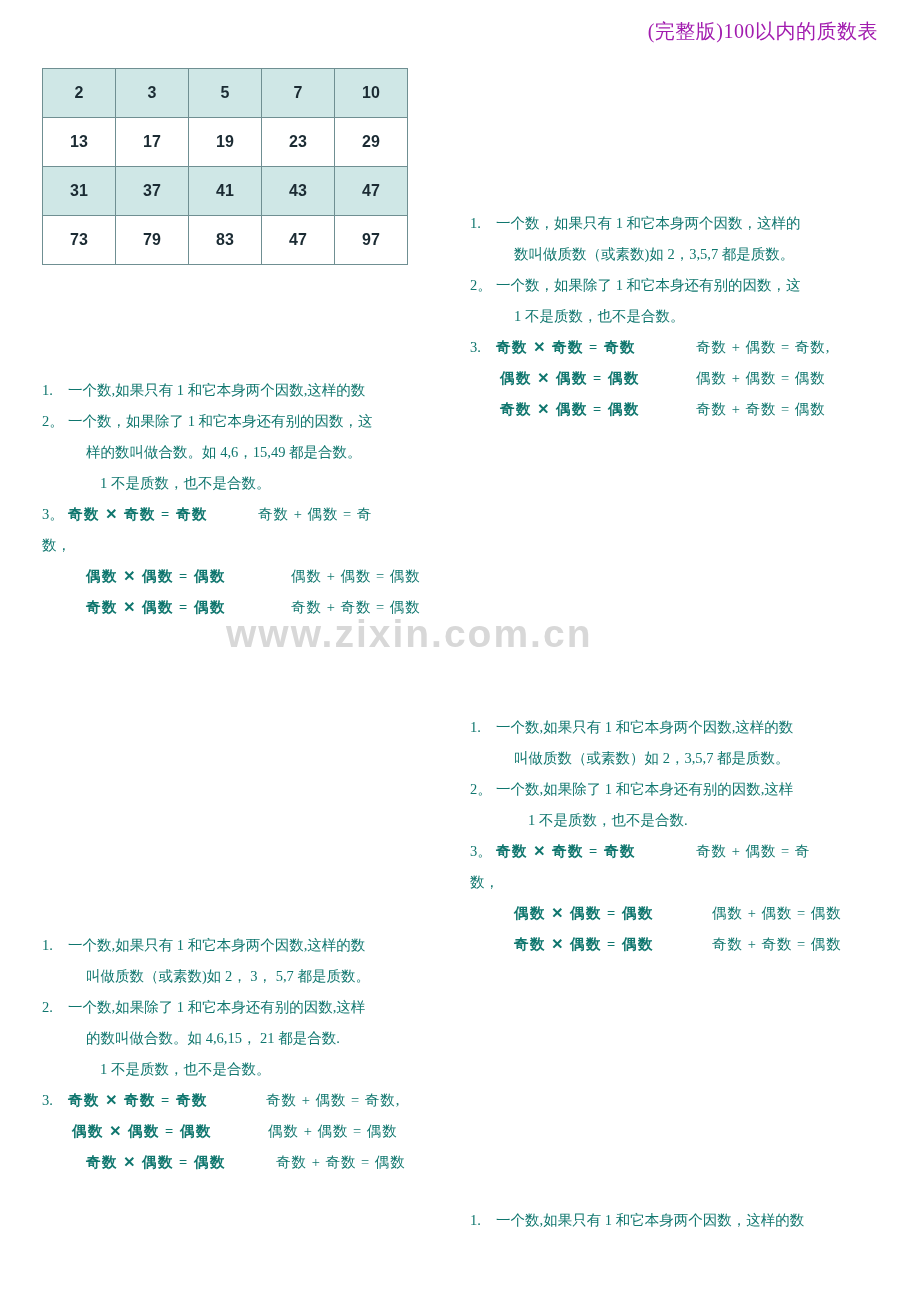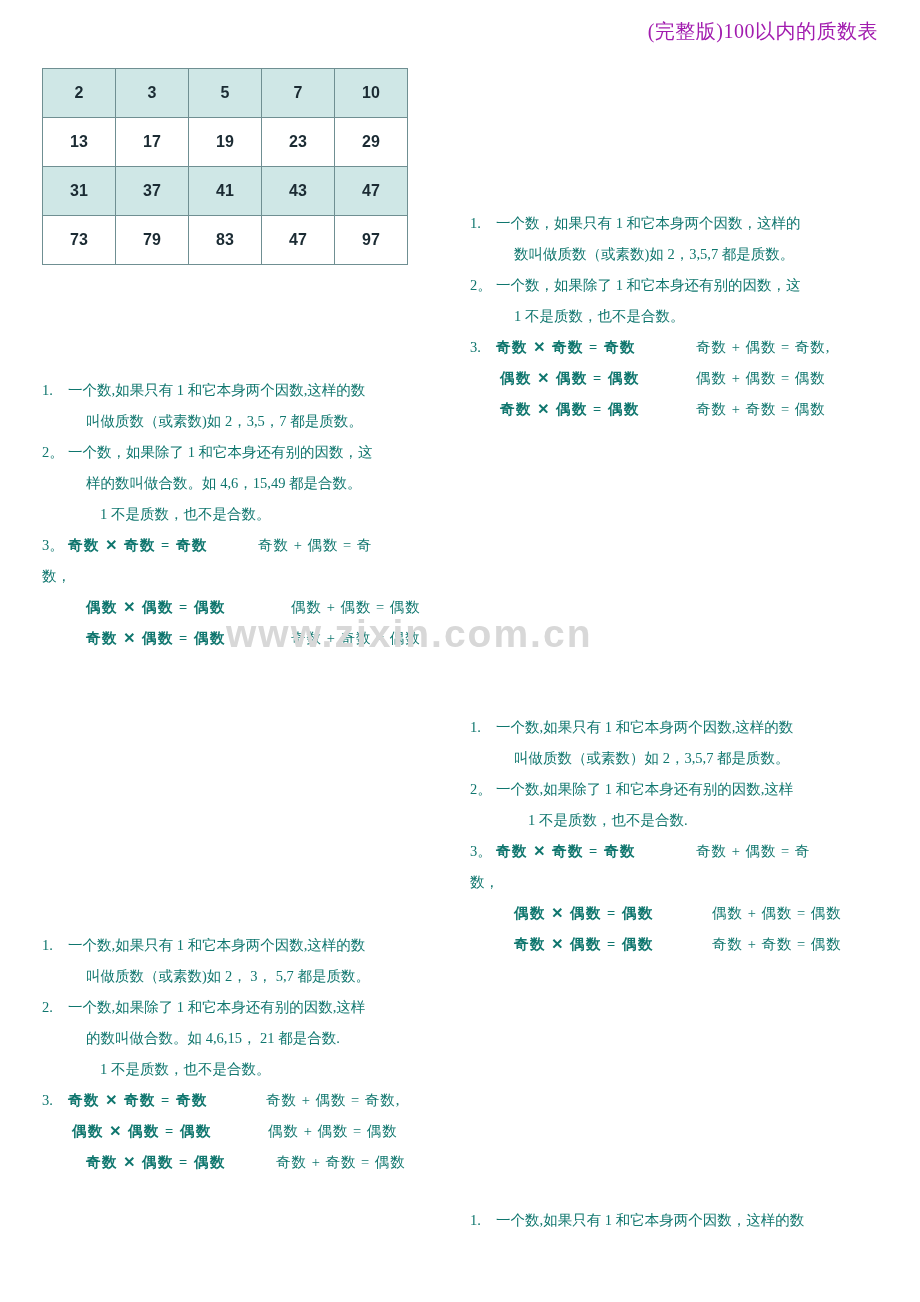--- a/index.html
+++ b/index.html
@@ -154,21 +154,20 @@
         <td>47</td>
         <td>97</td>
       </tr>
     </tbody>
   </table>
 
   <div class="block" id="block-a">
     <span class="line">
       <span class="num">1.</span><span>一个数,如果只有 1 和它本身两个因数,这样的数</span>
     </span>
-    <span class="line ind2">叫做质数（或素数)如 2，3,5，7 都是质数。</span>
     <span class="line">
       <span class="num">2。</span><span>一个数，如果除了 1 和它本身还有别的因数，这</span>
     </span>
     <span class="line ind2">样的数叫做合数。如 4,6，15,49 都是合数。</span>
     <span class="line ind3">1 不是质数，也不是合数。</span>
     <span class="rule-row">
       <span class="num">3。</span><span class="rule-left" style="width:190px">奇数 ✕ 奇数 = 奇数</span><span class="rule-right">奇数 + 偶数 = 奇</span>
     </span>
     <span class="line">数，</span>
     <span class="rule-row ind2">

